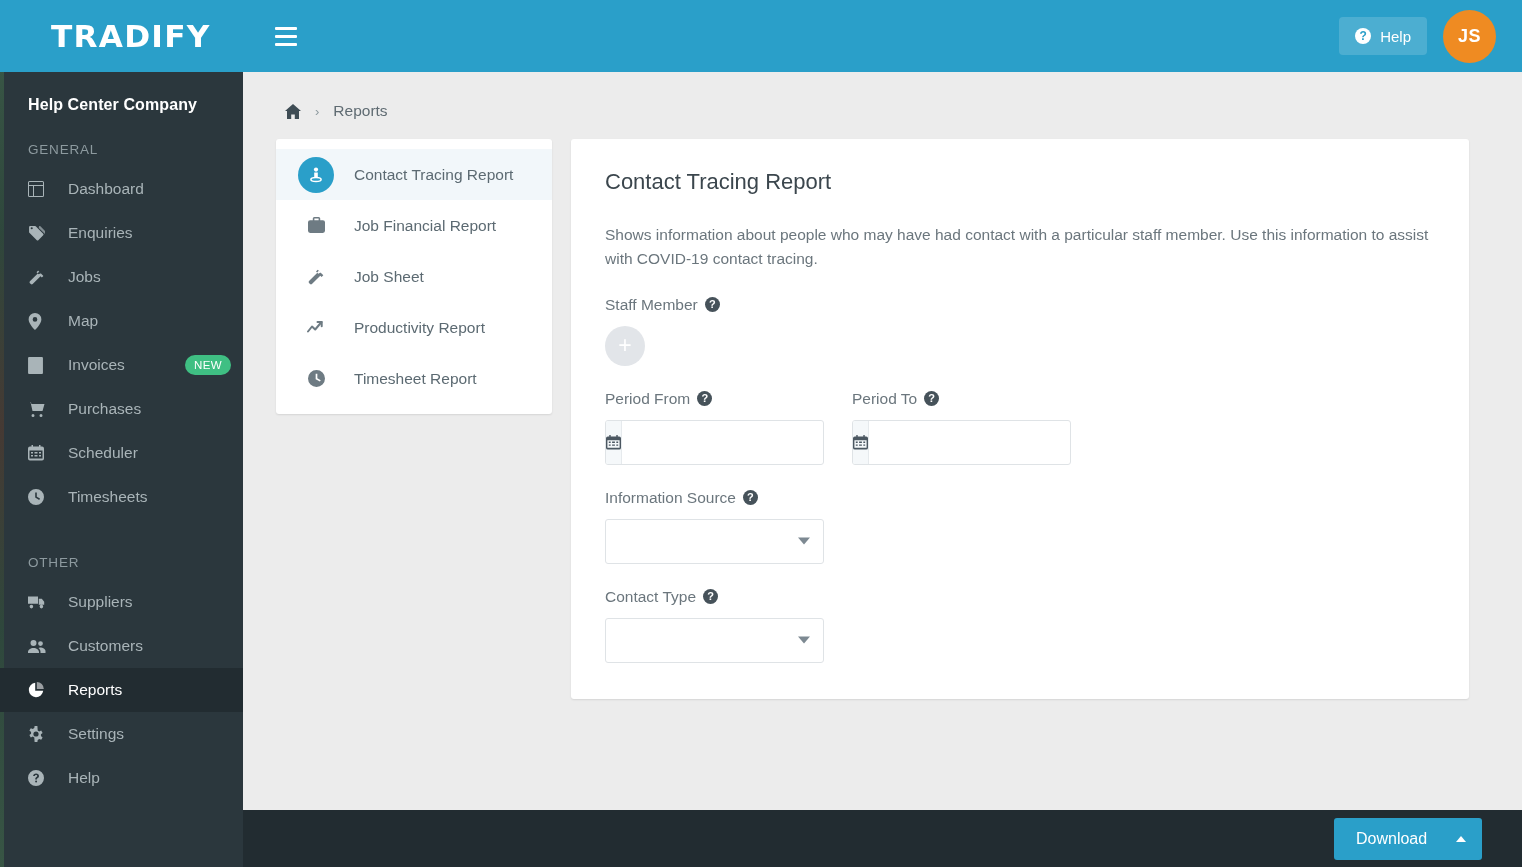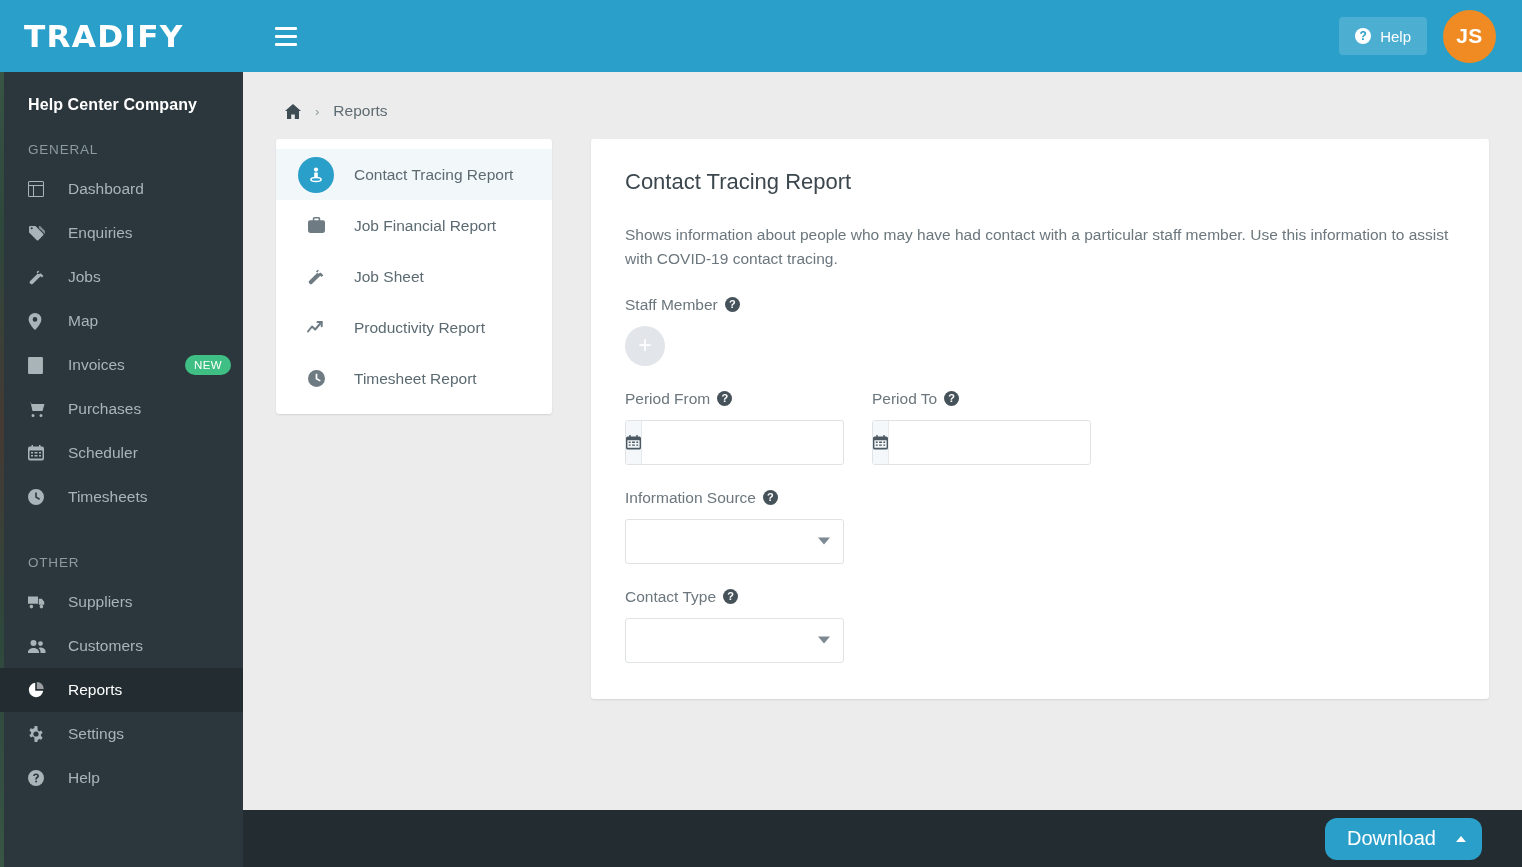--- a/index.html
+++ b/index.html
@@ -24,21 +24,21 @@
     top: 0; left: 0;
     width: 1522px;
     height: 72px;
     background: #2a9fc9;
     display: flex;
     align-items: center;
     z-index: 20;
   }
   .brand {
     width: 243px;
-    padding-left: 24px;
+    padding-left: 51px;
     display: flex;
     align-items: center;
     height: 72px;
   }
   .brand-text {
     color: #ffffff;
     font-size: 30px;
     font-weight: 700;
     letter-spacing: 1.2px;
     font-family: "DejaVu Sans", sans-serif;
@@ -93,21 +93,21 @@
     display: flex;
     align-items: center;
     justify-content: center;
     line-height: 1;
   }
   .avatar {
     width: 53px; height: 53px;
     border-radius: 50%;
     background: #ef8b22;
     color: #ffffff;
-    font-size: 21px;
+    font-size: 18px;
     font-weight: 700;
     display: flex;
     align-items: center;
     justify-content: center;
     cursor: pointer;
     letter-spacing: 0.5px;
   }
 
   
   .sidebar {
@@ -193,21 +193,21 @@
     gap: 14px;
     padding: 30px 0 0 42px;
     color: #5f6b72;
     font-size: 15.5px;
   }
   .breadcrumb .sep { color: #8d9a9f; font-size: 13px; }
   .breadcrumb .home-ico { color: #3e4c54; display: flex; }
 
   .panes {
     display: flex;
-    gap: 39px;
+    gap: 19px;
     padding: 19px 0 0 33px;
   }
 
   
   .reportlist {
     width: 276px;
     background: #ffffff;
     border-radius: 3px;
     box-shadow: 0 1px 2px rgba(0,0,0,0.10);
     padding: 10px 0;
@@ -365,28 +365,28 @@
     display: flex;
     align-items: center;
     justify-content: flex-end;
     padding-right: 40px;
     z-index: 18;
   }
   .download-btn {
     background: #2a9fc9;
     color: #ffffff;
     border: none;
-    border-radius: 12px;
+    border-radius: 3px;
     height: 42px;
     min-width: 148px;
     display: flex;
     align-items: center;
     justify-content: space-between;
     padding: 0 16px 0 22px;
-    font-size: 20px;
+    font-size: 16px;
     cursor: pointer;
     font-family: "Liberation Sans", sans-serif;
   }
   .download-caret {
     width: 0; height: 0;
     border-left: 5px solid transparent;
     border-right: 5px solid transparent;
     border-bottom: 6px solid #ffffff;
     margin-left: 20px;
   }

